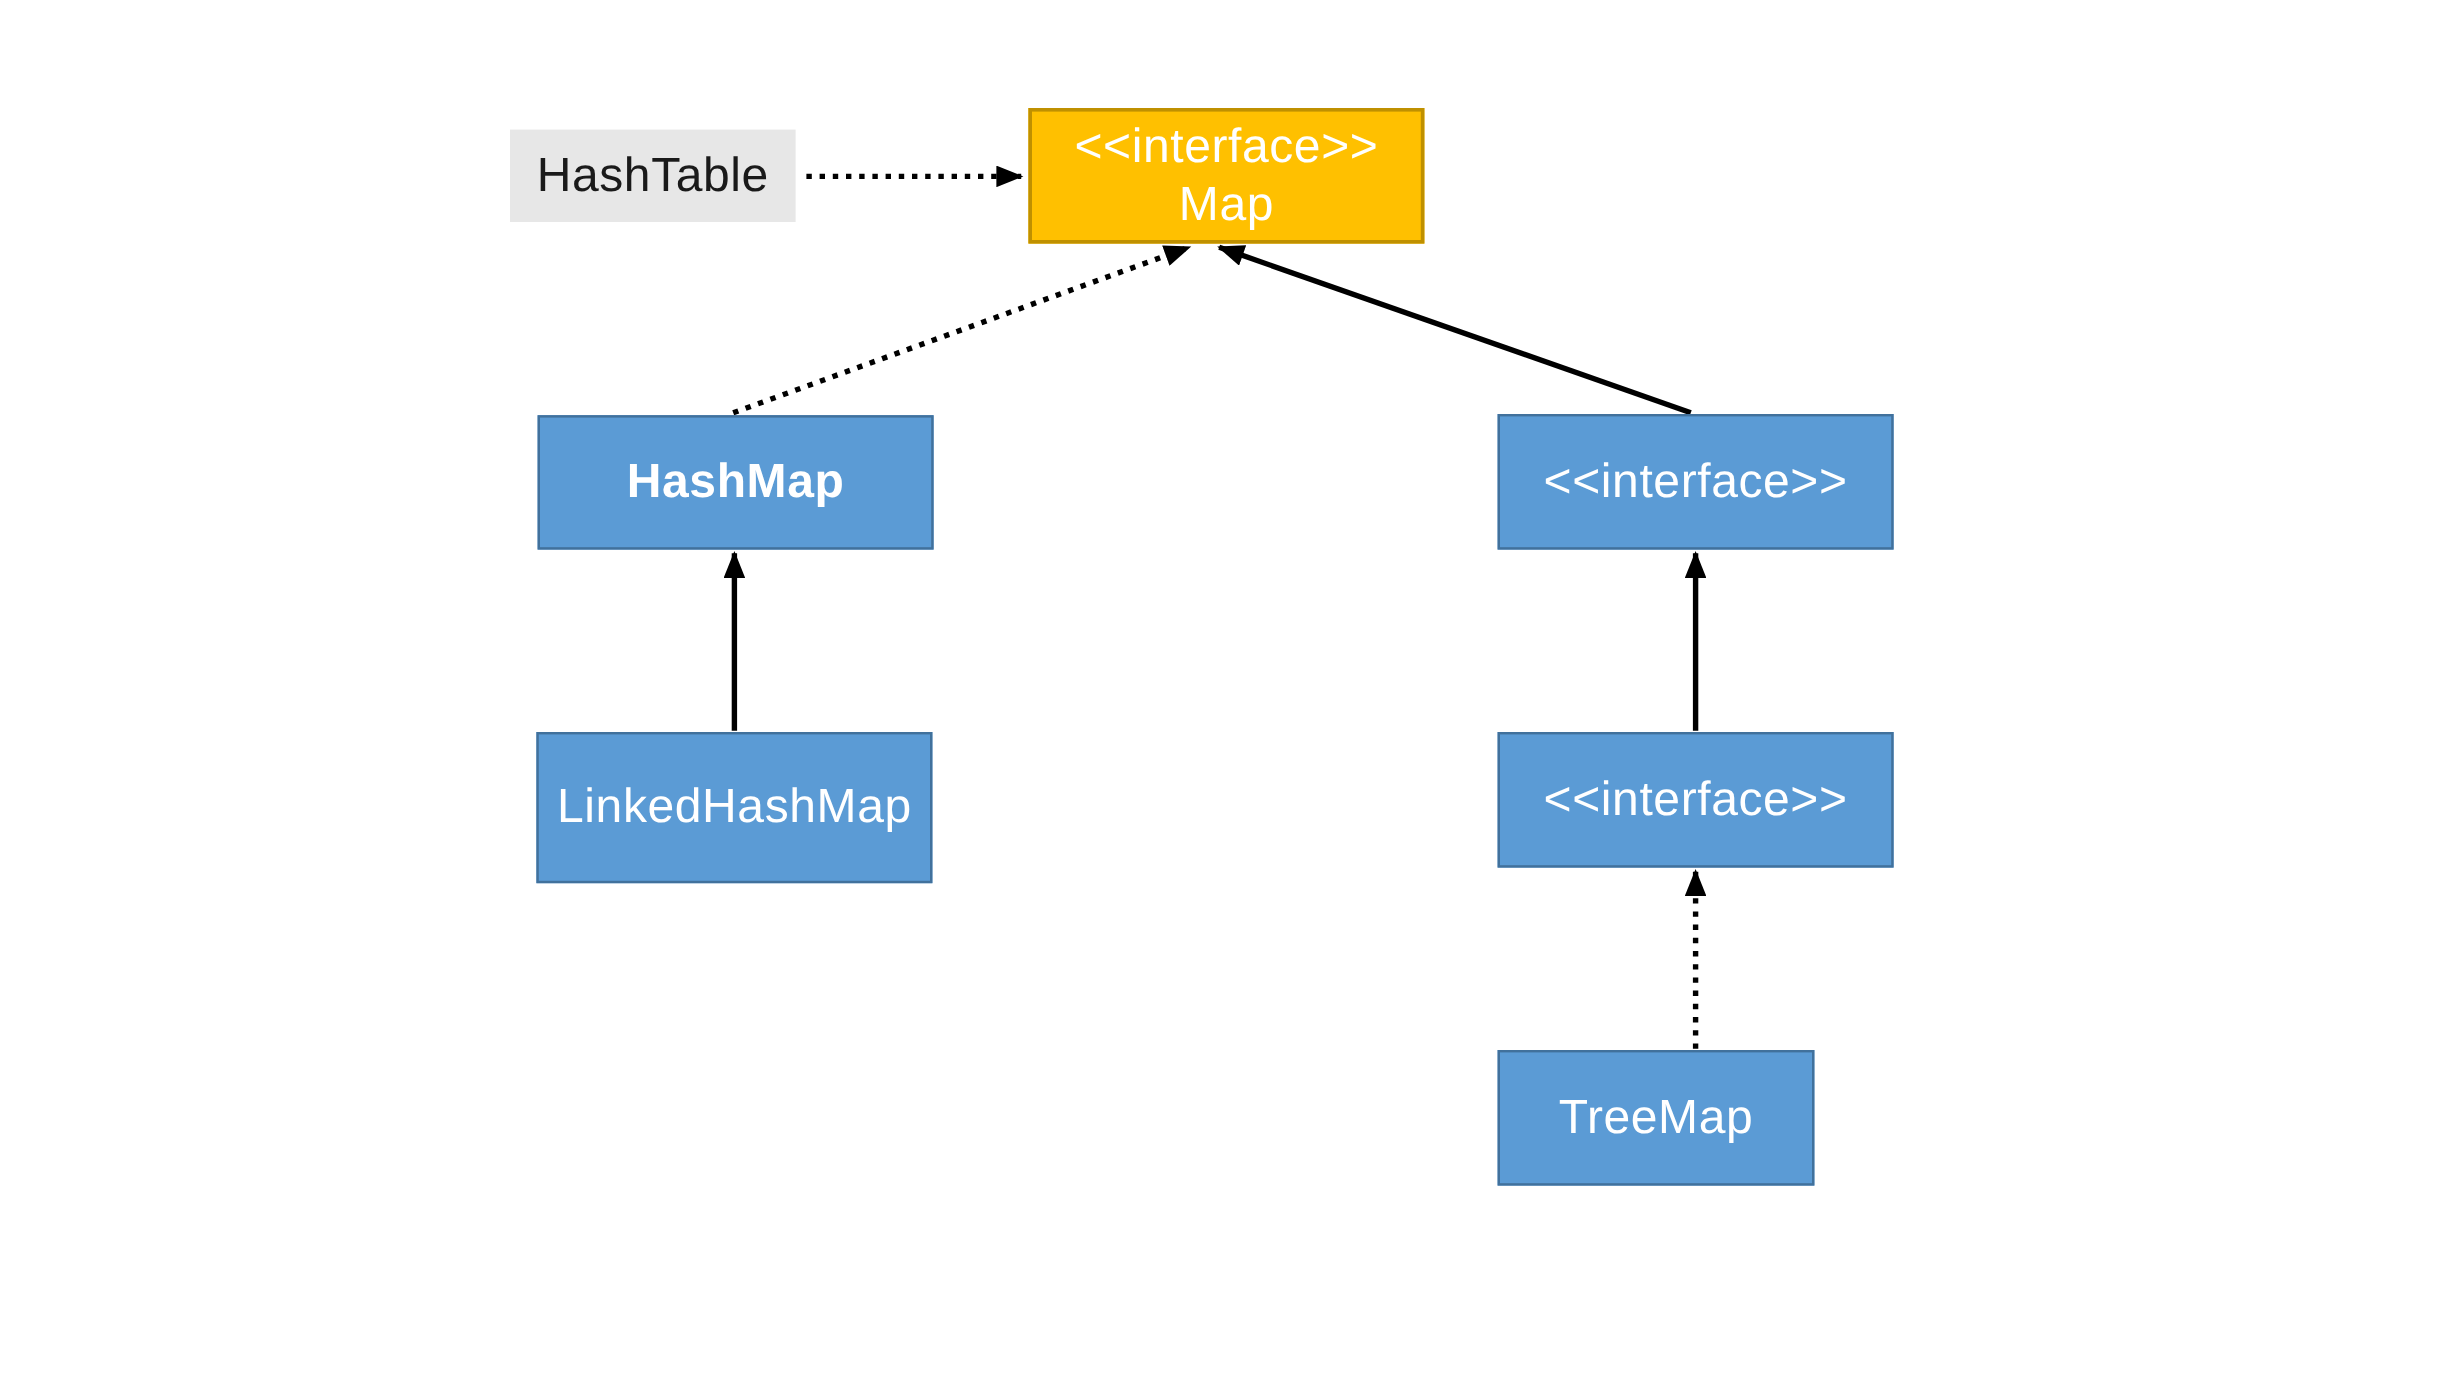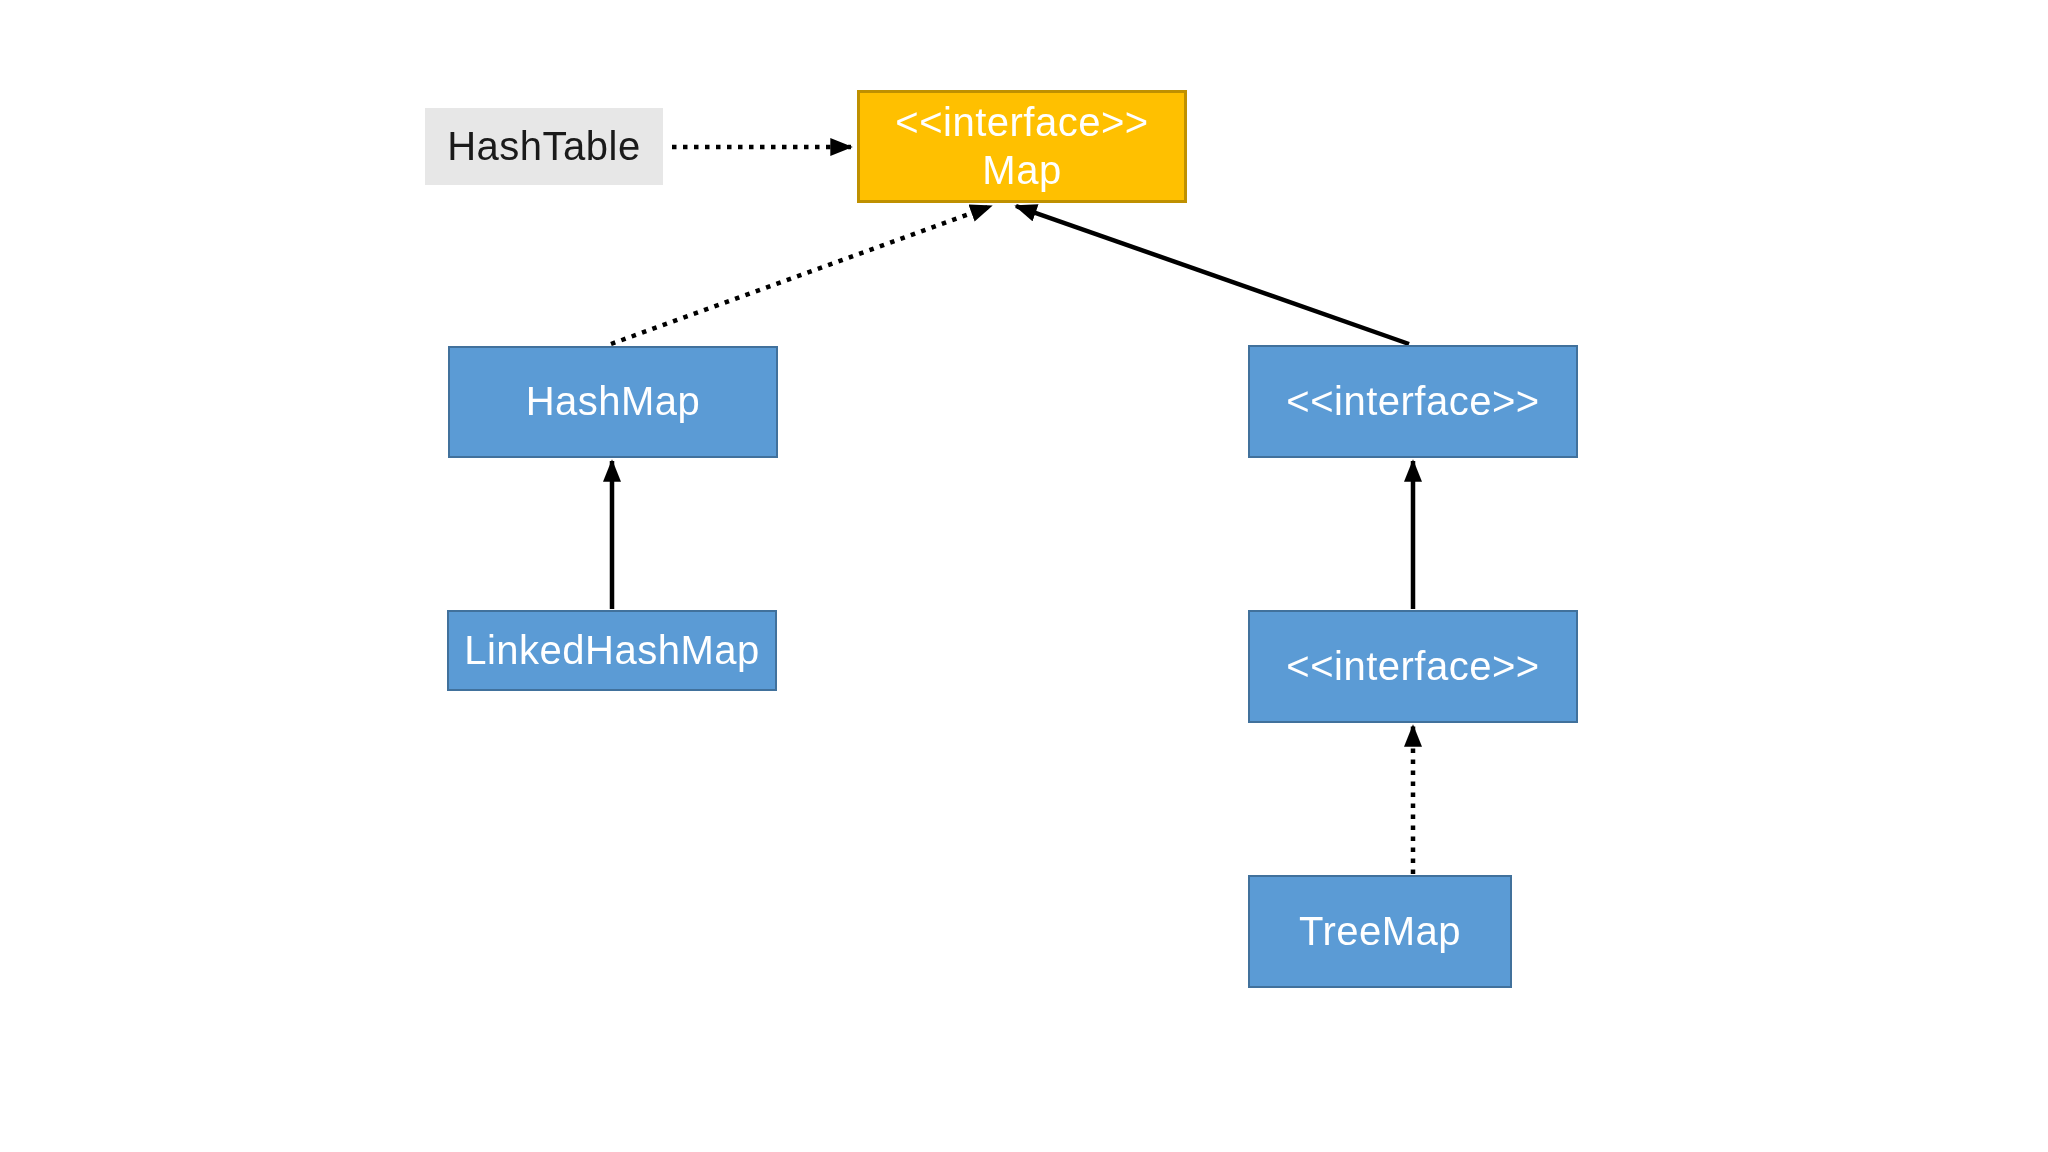--- a/index.html
+++ b/index.html
@@ -56,23 +56,23 @@
     color: var(--text_on_color, #ffffff);
   }
   .node.legacy-node {
     background: var(--legacy_fill, #E7E7E7);
     border: none;
     color: var(--text_dark, #1A1A1A);
   }
   
   .n-hashtable     { left: 425px;  top: 108px; width: 238px; height: 77px; }
   .n-map           { left: 857px;  top: 90px;  width: 330px; height: 113px; }
-  .n-hashmap       { left: 448px;  top: 346px; width: 330px; height: 112px; }
+  .n-hashmap       { left: 448px;  top: 346px; width: 330px; height: 112px; font-weight: bold; }
   .n-sortedmap     { left: 1248px; top: 345px; width: 330px; height: 113px; }
-  .n-linkedhashmap { left: 447px;  top: 610px; width: 330px; height: 81px; text-align: right; }
+  .n-linkedhashmap { left: 447px;  top: 610px; width: 330px; height: 126px; text-align: right; }
   .n-navigablemap  { left: 1248px; top: 610px; width: 330px; height: 113px; }
   .n-treemap       { left: 1248px; top: 875px; width: 264px; height: 113px; }
 </style>
 </head>
 <body>
 
 <div class="canvas">
 
   <svg class="edges" viewBox="0 0 2048 1152" xmlns="http://www.w3.org/2000/svg">
     <defs>

